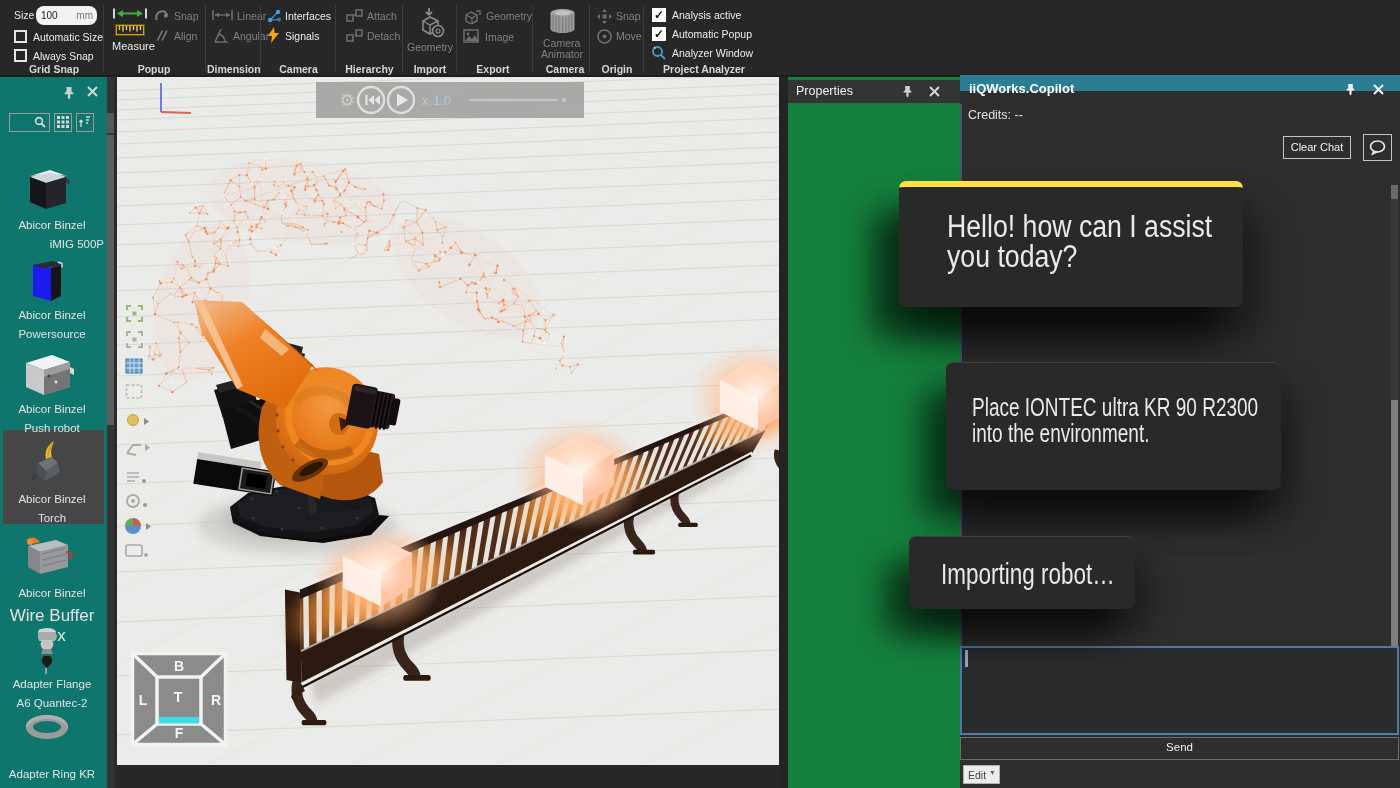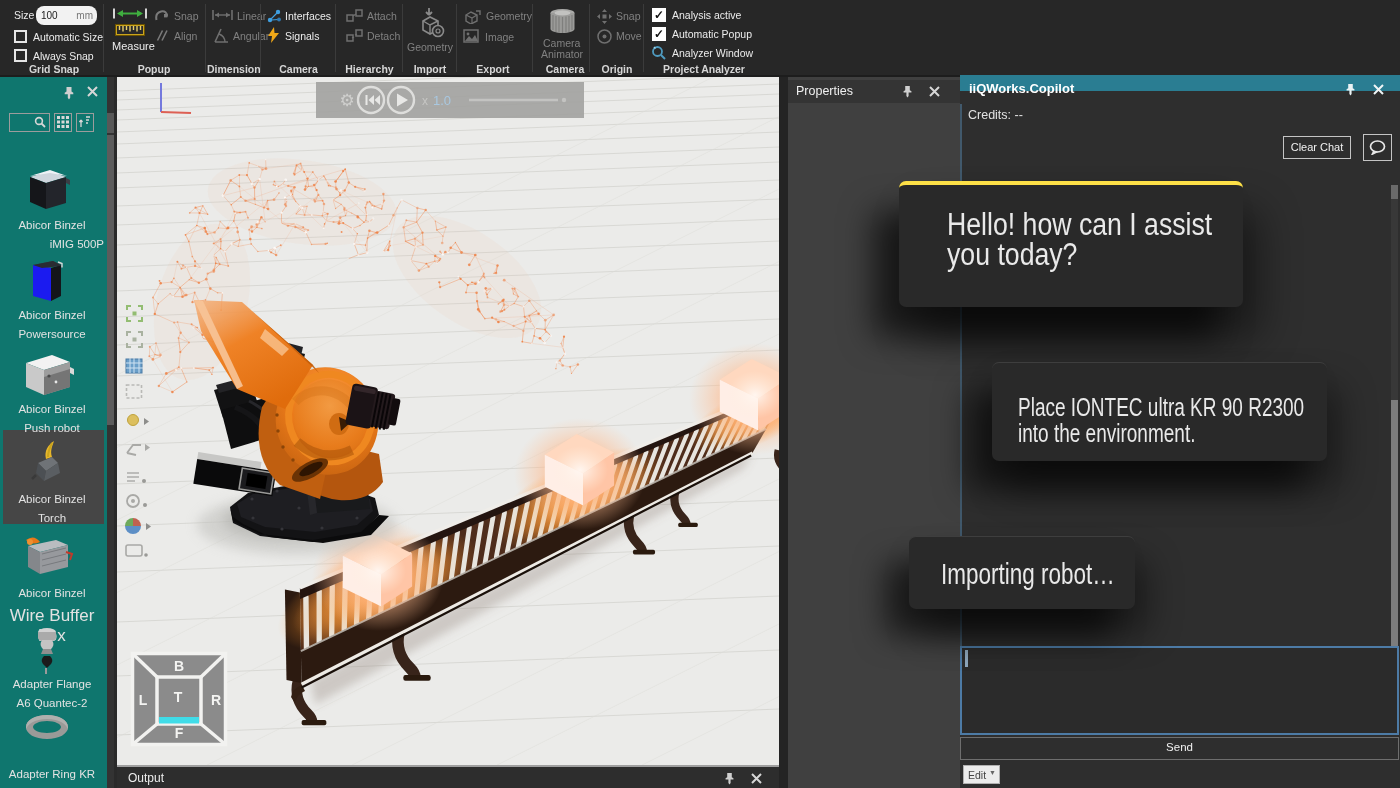--- a/index.html
+++ b/index.html
@@ -1567,31 +1567,22 @@
       <circle cx="16" cy="424" r="2" fill="#a9a9a6"></circle>
       <circle cx="28" cy="428" r="2" fill="#9a9a97"></circle>
 <path d="M16 441 a8 8 0 0 1 8 8 l-8 0 z" fill="#c0614f"></path>
       <path d="M16 441 a8 8 0 0 0 -8 8 l8 0 z" fill="#6da95c"></path>
       <path d="M8 449 a8 8 0 0 0 16 0 z" fill="#5d8fc6"></path>
       <path d="M29 446l5 3.5-5 3.5z" fill="#8d8d8b"></path>
 <rect x="9" y="468" width="16" height="11" rx="2" fill="none" stroke="#a9a9a6" stroke-width="1.6"></rect>
       <circle cx="29" cy="478" r="1.8" fill="#9a9a97"></circle>
 </svg>
 
-<div class="abs" style="left:117px;top:765px;width:662px;height:23px;background:#2d2d2d;border-top:2px solid #9f9f9f">
-  <div class="abs" style="left:11px;top:4px;font-size:12px;color:#ededed">Output</div>
-  <svg class="abs" style="right:44px;top:5px" width="11" height="13" viewBox="0 0 12 14">
-        <path d="M3.5 1h5v4.6l1.8 1.2v1.4H7.2v3.6L6 13.6l-1.2-1.8V8.2H1.7V6.8l1.8-1.2z" fill="#cfcfcf"></path>
-      </svg>
-  <svg class="abs" style="right:17px;top:6px" width="11" height="11">
-        <path d="M1 1L10 10M10 1L1 10" stroke="#d6d6d6" stroke-width="2"></path>
-      </svg>
-</div>
-
-<div class="abs" style="left:779px;top:77px;width:181px;height:711px;background:#404040;border-left:9px solid #242424">
+
+<div class="abs" style="left:779px;top:77px;width:181px;height:711px;background:#15803d;border-left:9px solid #242424">
   <div class="abs" style="left:0;top:3px;width:172px;height:23px;background:#343434">
     <div class="abs" style="left:8px;top:4px;font-size:12.5px;color:#f0f0f0">Properties</div>
     <svg class="abs" style="right:47px;top:5px" width="11" height="13" viewBox="0 0 12 14">
           <path d="M3.5 1h5v4.6l1.8 1.2v1.4H7.2v3.6L6 13.6l-1.2-1.8V8.2H1.7V6.8l1.8-1.2z" fill="#cfcfcf"></path>
         </svg>
     <svg class="abs" style="right:20px;top:6px" width="11" height="11">
           <path d="M1 1L10 10M10 1L1 10" stroke="#d6d6d6" stroke-width="2"></path>
         </svg>
   </div>
 </div>
@@ -1626,22 +1617,22 @@
   </div>
   <div class="abs" style="left:0;top:662px;width:439px;height:23px;background:#2e2e2e;border:1px solid #6e6e6e">
     <div class="abs" style="left:0;top:3px;width:437px;text-align:center;font-size:11.5px;font-weight:normal;color:#f0f0f0">Send</div>
   </div>
   <div class="abs" style="left:3px;top:690px;width:37px;height:19px;background:#ececec;border:1px solid #b0b0b0">
     <span style="position:absolute;left:4px;top:3px;font-size:10.5px;color:#444">Edit</span>
     <span style="position:absolute;right:3px;top:3px;font-size:7px;color:#666">▼</span>
   </div>
 </div>
 
-<div class="abs" style="left:899px;top:181px;width:344px;height:126px;background:#292929;border-radius:7px;border-top:4px solid #fde047;box-shadow:-26px 30px 32px rgba(0,0,0,0.62),16px 30px 40px rgba(0,0,0,0.45)">
+<div class="abs" style="left:899px;top:181px;width:344px;height:126px;background:#292929;border-radius:7px;border-top:6px solid #fde047;box-shadow:-26px 30px 32px rgba(0,0,0,0.62),16px 30px 40px rgba(0,0,0,0.45)">
   <div style="position:absolute;left:48px;top:25px;font-size:31px;line-height:30px;color:#e9e9e9;transform:scaleX(0.86);transform-origin:0 0;white-space:nowrap">Hello! how can I assist<br>you today?</div>
 </div>
-<div class="abs" style="left:992px;top:362px;width:335px;height:99px;background:#292929;border-radius:7px;border-top:1px solid #3e3e3e;box-shadow:-24px 28px 32px rgba(0,0,0,0.58),12px 26px 36px rgba(0,0,0,0.42)">
+<div class="abs" style="left:946px;top:362px;width:335px;height:128px;background:#292929;border-radius:7px;border-top:1px solid #3e3e3e;box-shadow:-24px 28px 32px rgba(0,0,0,0.58),12px 26px 36px rgba(0,0,0,0.42)">
   <div style="position:absolute;left:26px;top:31px;font-size:25px;line-height:26px;color:#e9e9e9;transform:scaleX(0.76);transform-origin:0 0;white-space:nowrap">Place IONTEC ultra KR 90 R2300<br>into the environment.</div>
 </div>
 <div class="abs" style="left:909px;top:536px;width:226px;height:73px;background:#292929;border-radius:7px;border-top:1px solid #3e3e3e;box-shadow:-24px 26px 30px rgba(0,0,0,0.58),12px 24px 34px rgba(0,0,0,0.42)">
   <div style="position:absolute;left:32px;top:22px;font-size:30px;line-height:30px;color:#e9e9e9;transform:scaleX(0.75);transform-origin:0 0;white-space:nowrap">Importing robot…</div>
 </div>
 
 </div>
 </body></html>

